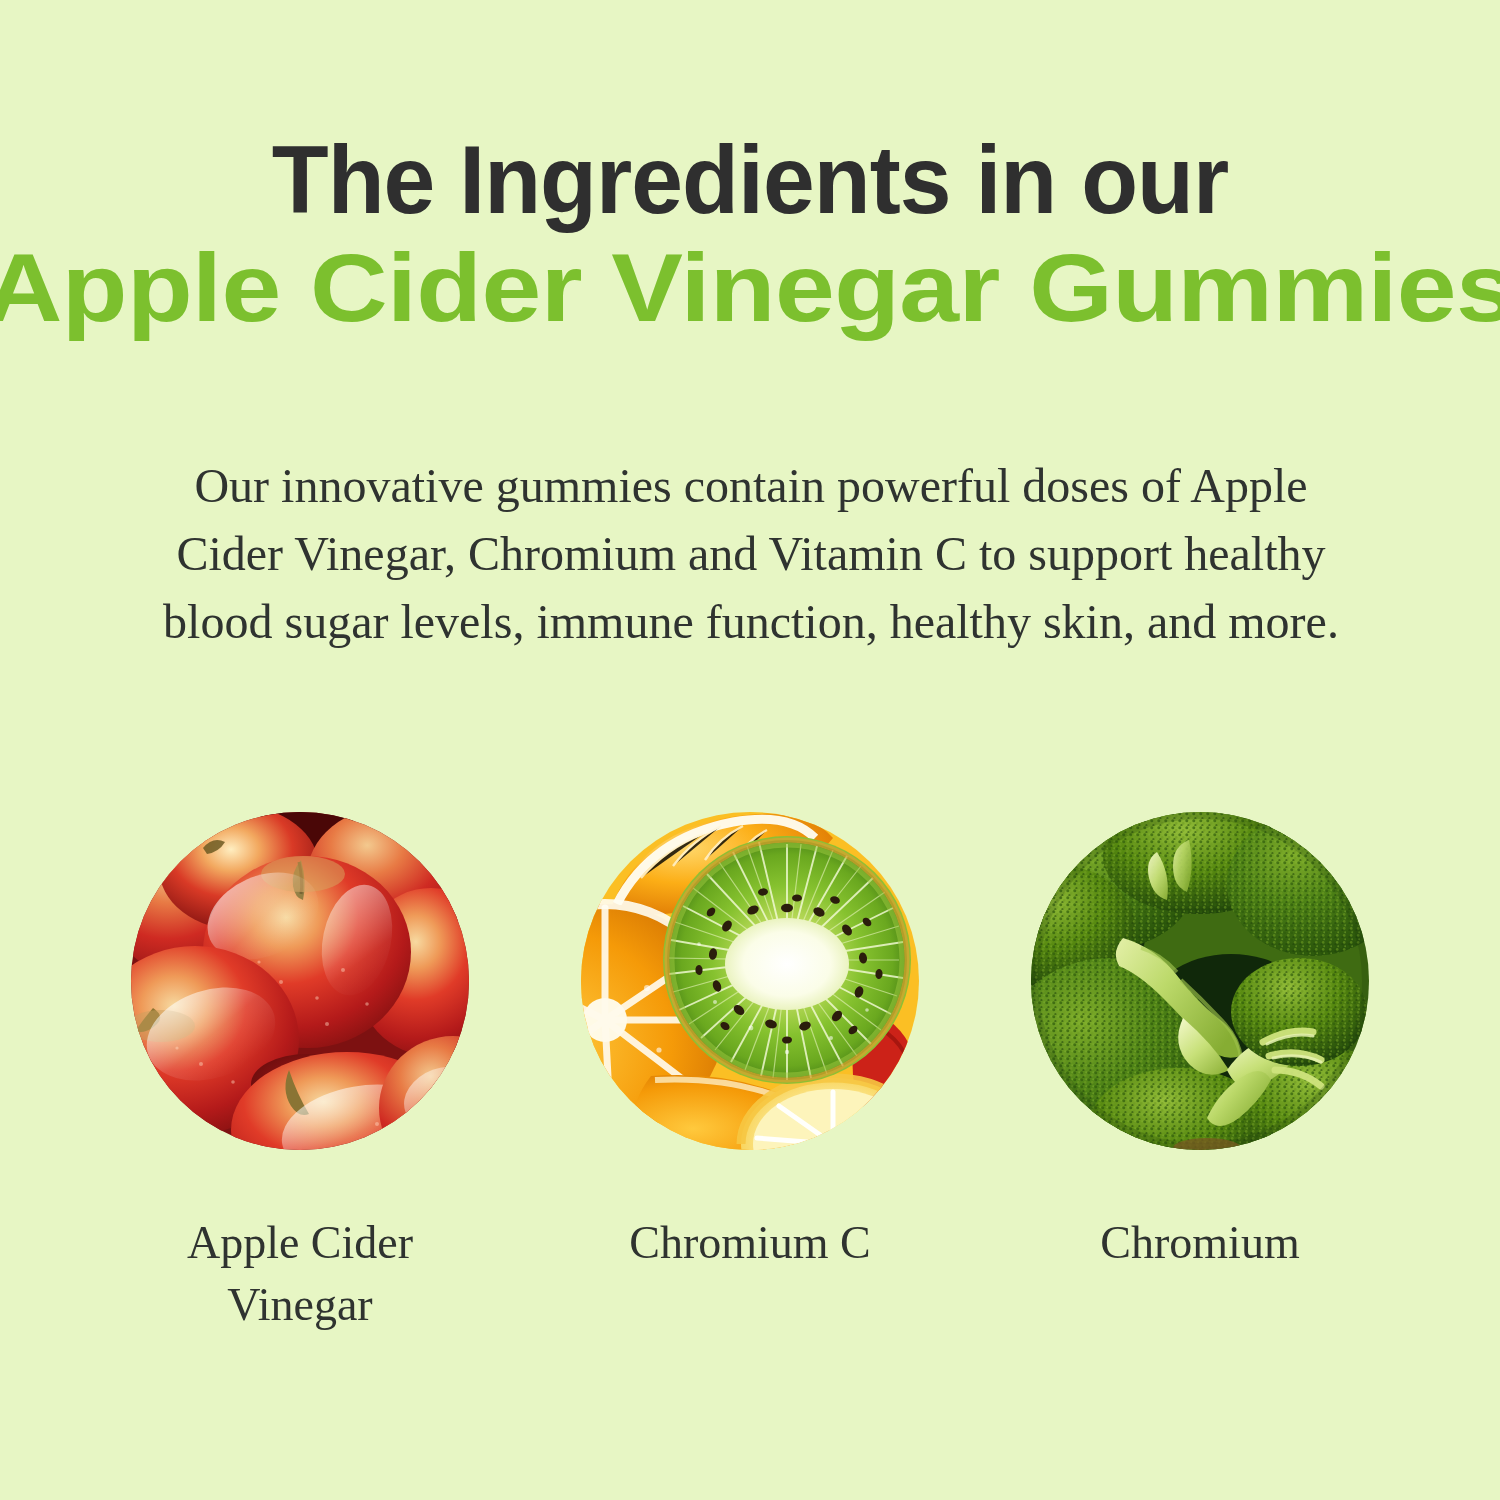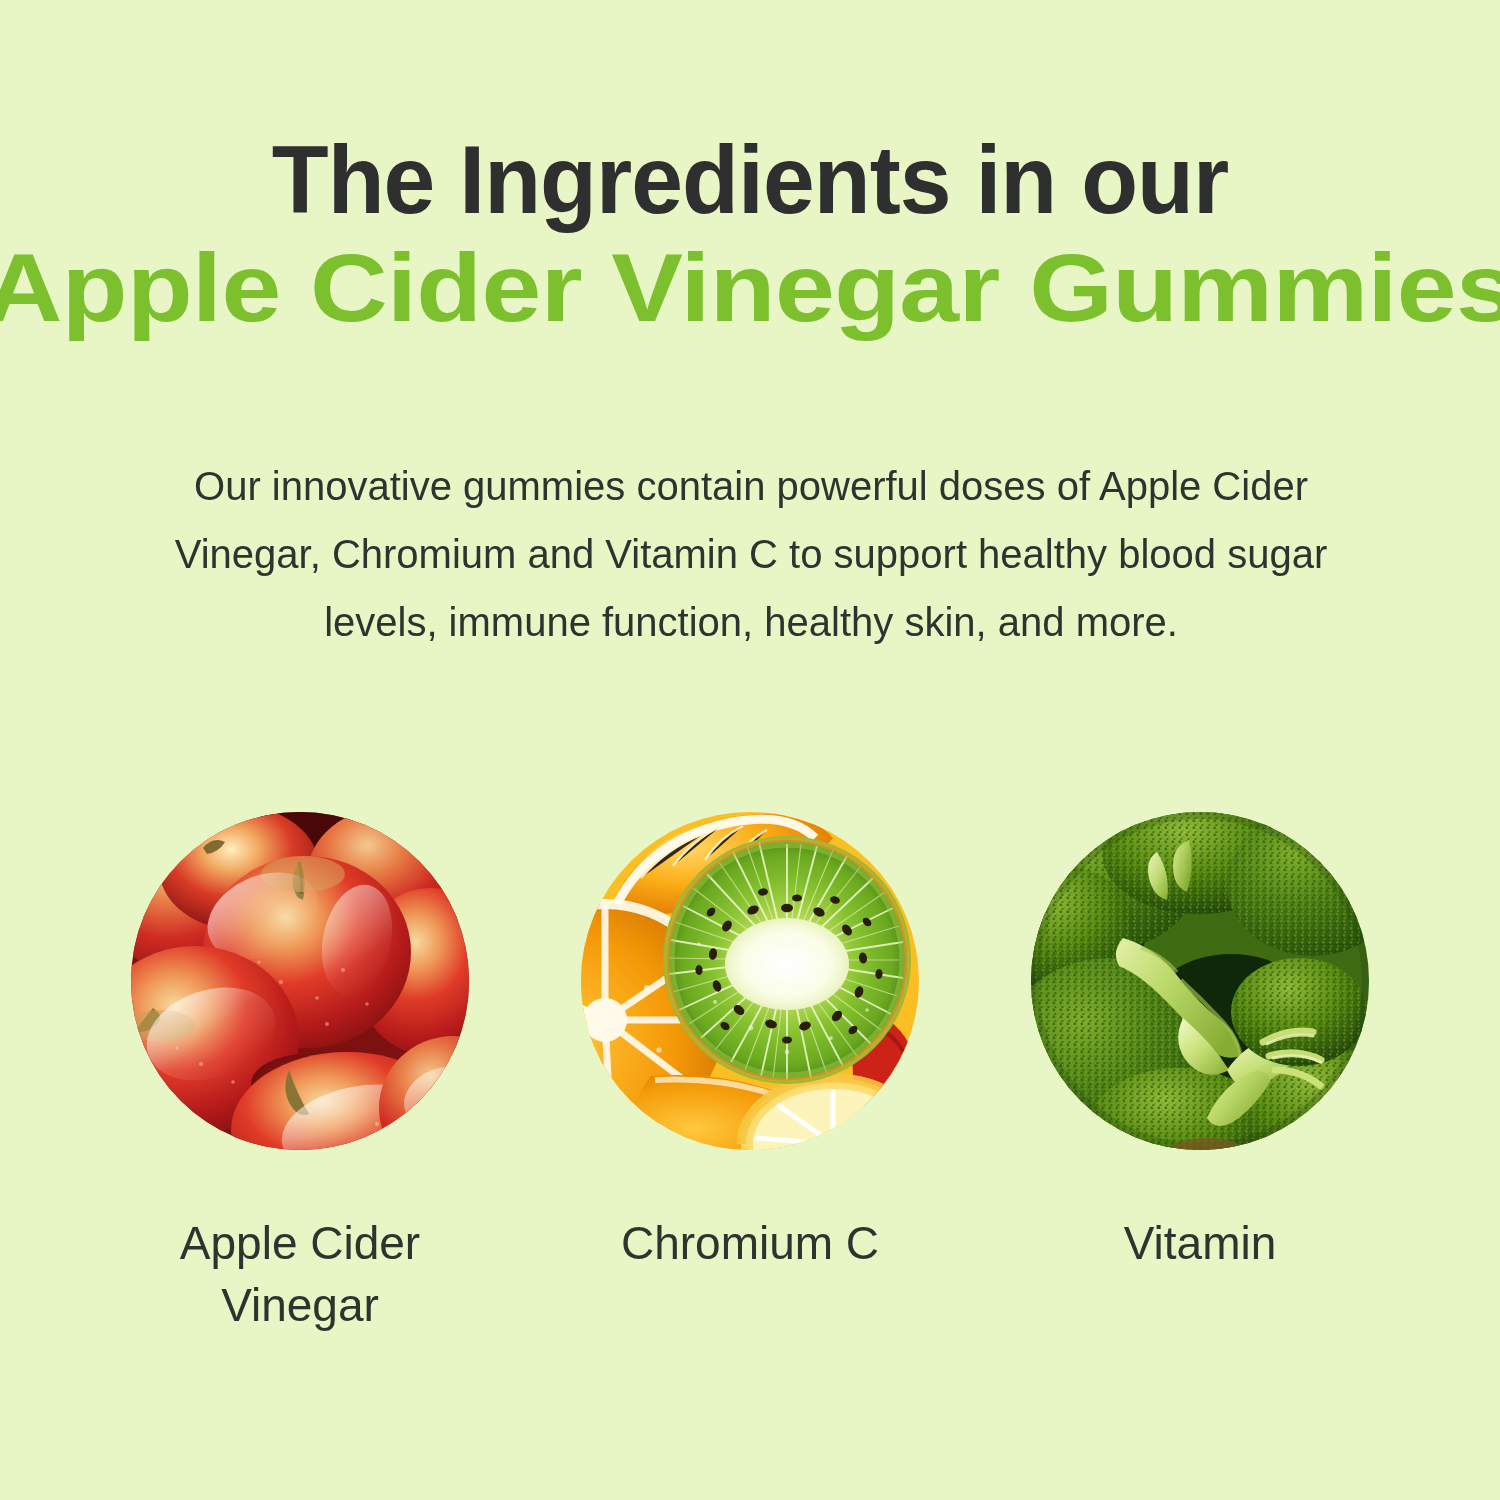--- a/index.html
+++ b/index.html
@@ -50,23 +50,23 @@
     transform: scaleX(1.12);
   }
 
   
   .intro-paragraph {
     position: absolute;
     top: 420px;
     left: 150px;
     width: 1202px;
     text-align: center;
-    font-family: Liberation Sans, sans-serif;
+    font-family: Liberation Serif, serif;
     font-weight: normal;
-    font-size: 40px;
+    font-size: 48px;
     line-height: 68px;
     color: #2f3330;
     margin-top: 32px;
   }
 
   
   .ingredients-row {
     position: absolute;
     top: 812px;
     left: 0;
@@ -91,21 +91,21 @@
     background: #e7f6c4;
   }
   .circle svg {
     display: block;
     width: 338px;
     height: 338px;
   }
   .ingredient-label {
     margin-top: 62px;
     text-align: center;
-    font-family: Liberation Sans, sans-serif;
+    font-family: Liberation Serif, serif;
     font-size: 46px;
     line-height: 62px;
     color: #2f3330;
     white-space: pre-line;
   }
 </style>
 </head>
 <body>
 
 <div id="page">
@@ -469,17 +469,17 @@
           <g stroke="#e7f2b2" stroke-width="3" fill="none" stroke-linecap="round" opacity="0.85">
             <path d="M236 232 q24 -12 46 -8"></path>
             <path d="M242 246 q26 -6 48 4"></path>
           </g>
 
           <ellipse cx="169" cy="169" rx="169" ry="169" fill="none" stroke="#15300a" stroke-width="14" opacity="0.18"></ellipse>
 
           <ellipse cx="176" cy="336" rx="34" ry="10" fill="#7a5a22" opacity="0.75"></ellipse>
         </svg>
       </div>
-      <div class="ingredient-label">Vitamin</div>
+      <div class="ingredient-label">Chromium</div>
     </div>
 
   </div>
 </div>
 
 </body></html>

